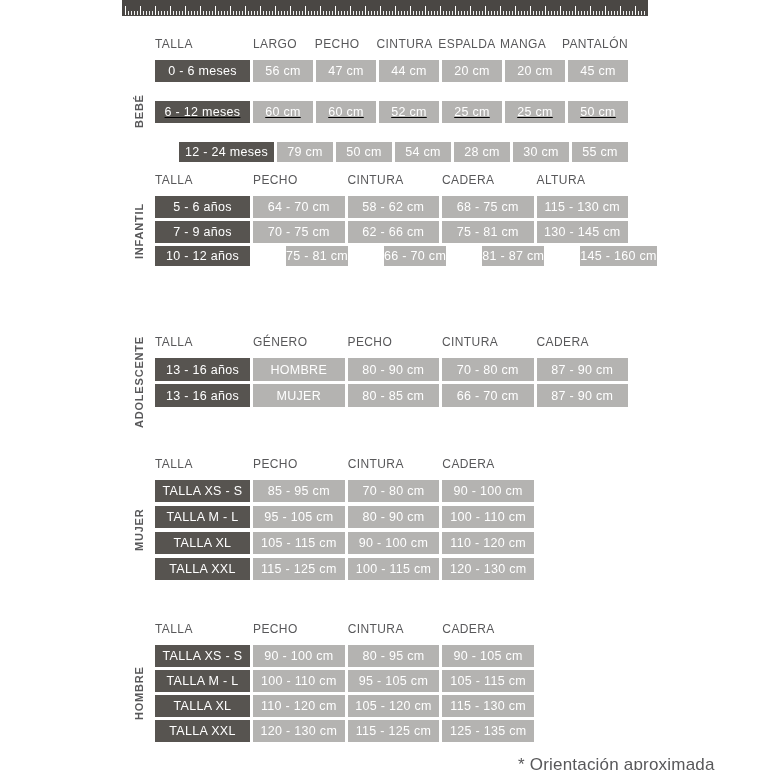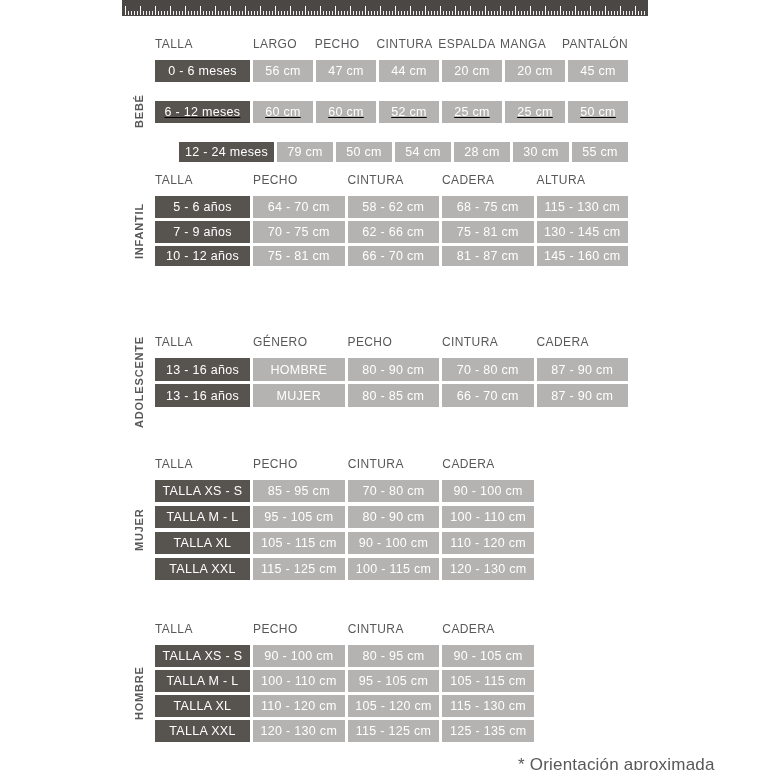--- a/index.html
+++ b/index.html
@@ -120,21 +120,21 @@
             <div class="td light">68 - 75 cm</div>
             <div class="td light">115 - 130 cm</div>
           </div>
           <div class="trow" style="grid-template-columns: 95px repeat(4, 1fr); height: 22px;">
             <div class="td dark">7 - 9 años</div>
             <div class="td light">70 - 75 cm</div>
             <div class="td light">62 - 66 cm</div>
             <div class="td light">75 - 81 cm</div>
             <div class="td light">130 - 145 cm</div>
           </div>
-          <div class="trow" style="grid-template-columns: 95px repeat(4, 1fr); height: 20px;">
+          <div class="trow" style="grid-template-columns: 95px repeat(4, 1fr); height: 20px; gap: 36px;">
             <div class="td dark">10 - 12 años</div>
             <div class="td light">75 - 81 cm</div>
             <div class="td light">66 - 70 cm</div>
             <div class="td light">81 - 87 cm</div>
             <div class="td light">145 - 160 cm</div>
           </div>
         </div>
       </div>
       <div class="size-table" style="top: 334px; width: 473px;">
         <div class="group-label" style="top: 24px;">ADOLESCENTE</div>

